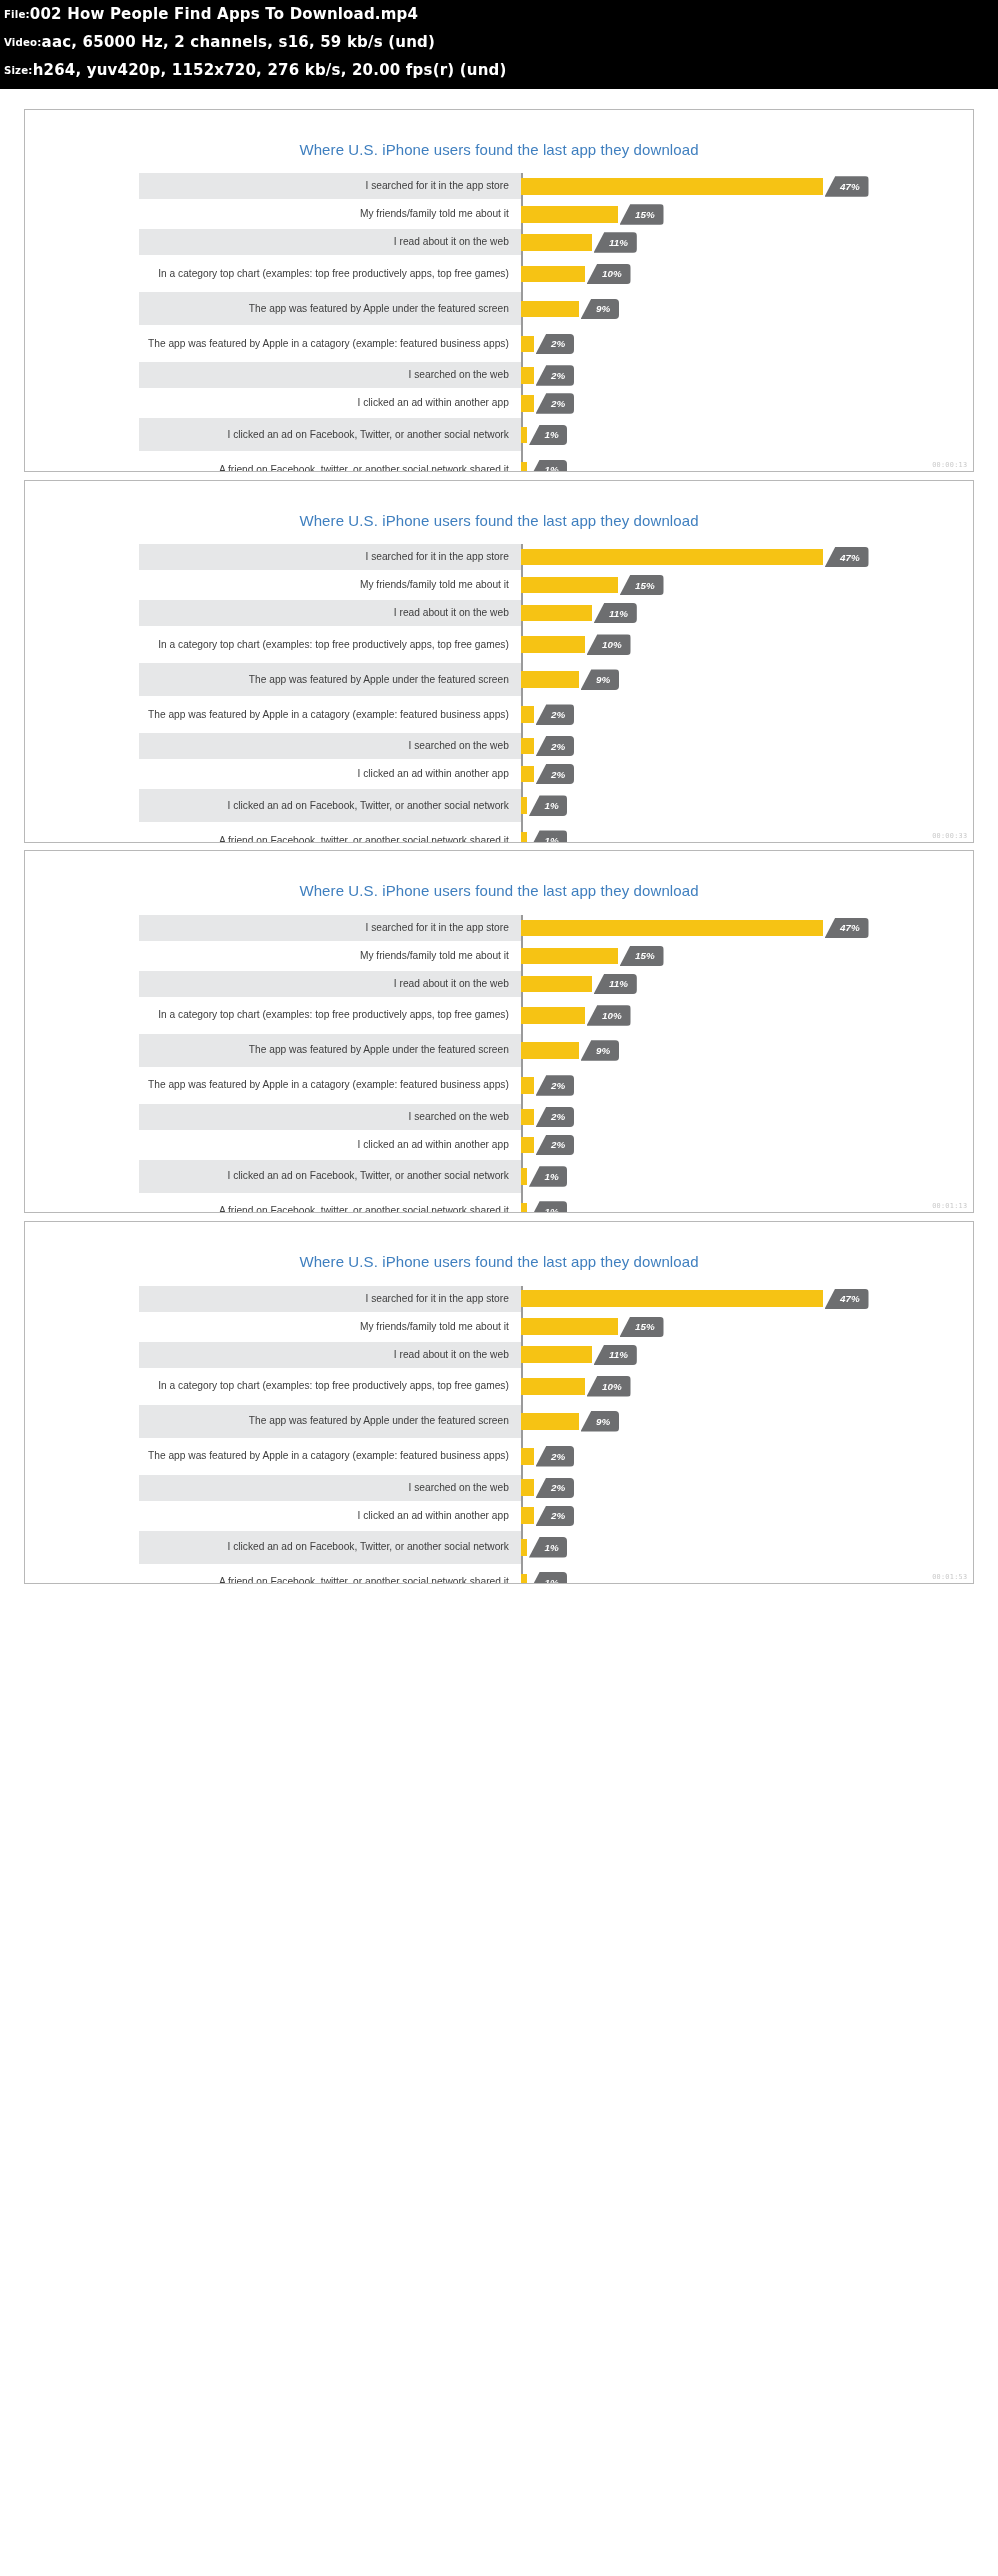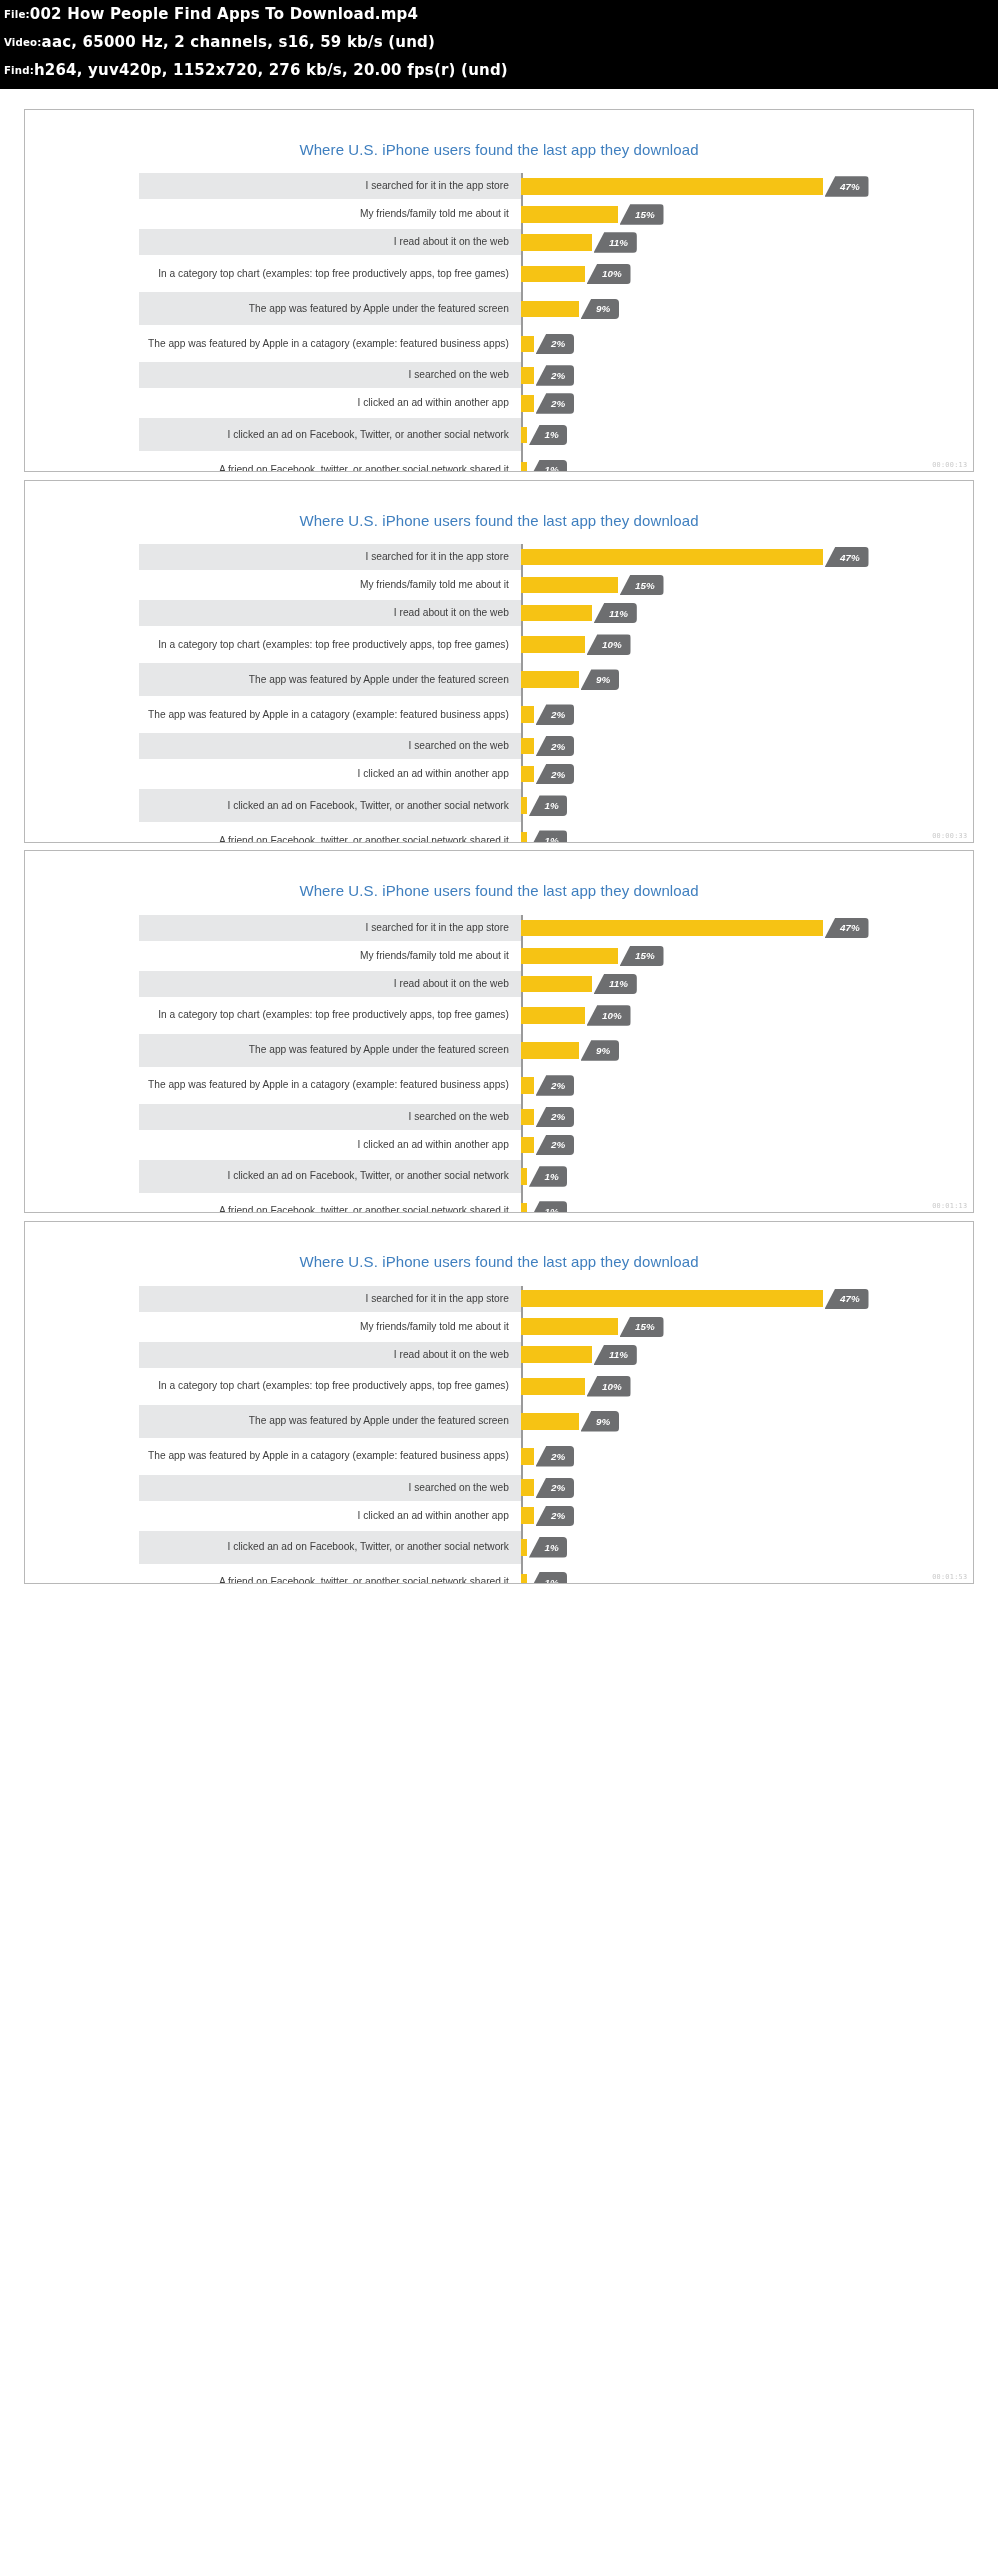--- a/index.html
+++ b/index.html
@@ -152,21 +152,21 @@
 <div class="infobar">
   <div class="row">
     <span class="k">File:</span>
     <span class="small">002 How People Find Apps To Download.mp4</span>
   </div>
   <div class="row">
     <span class="k">Video:</span>
     <span class="small">aac, 65000 Hz, 2 channels, s16, 59 kb/s (und)</span>
   </div>
   <div class="row">
-    <span class="k">Find:</span>
+    <span class="k">Size:</span>
     <span class="small">h264, yuv420p, 1152x720, 276 kb/s, 20.00 fps(r) (und)</span>
   </div>
 </div>
 
 <div class="panels" id="panels">
     <div class="panel">
       <div class="chart">
         <div class="chart-title" style="color: rgb(63, 127, 191);">Where U.S. iPhone users found the last app they download</div>
         <div class="rows">
           <div class="row">

